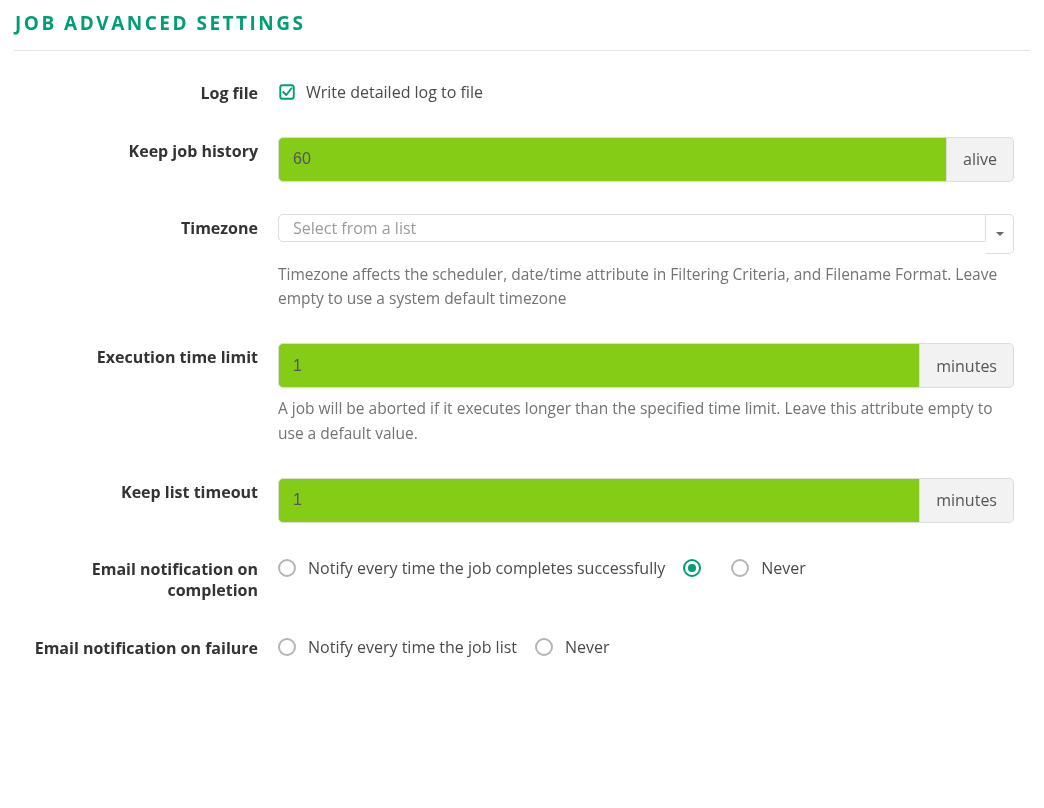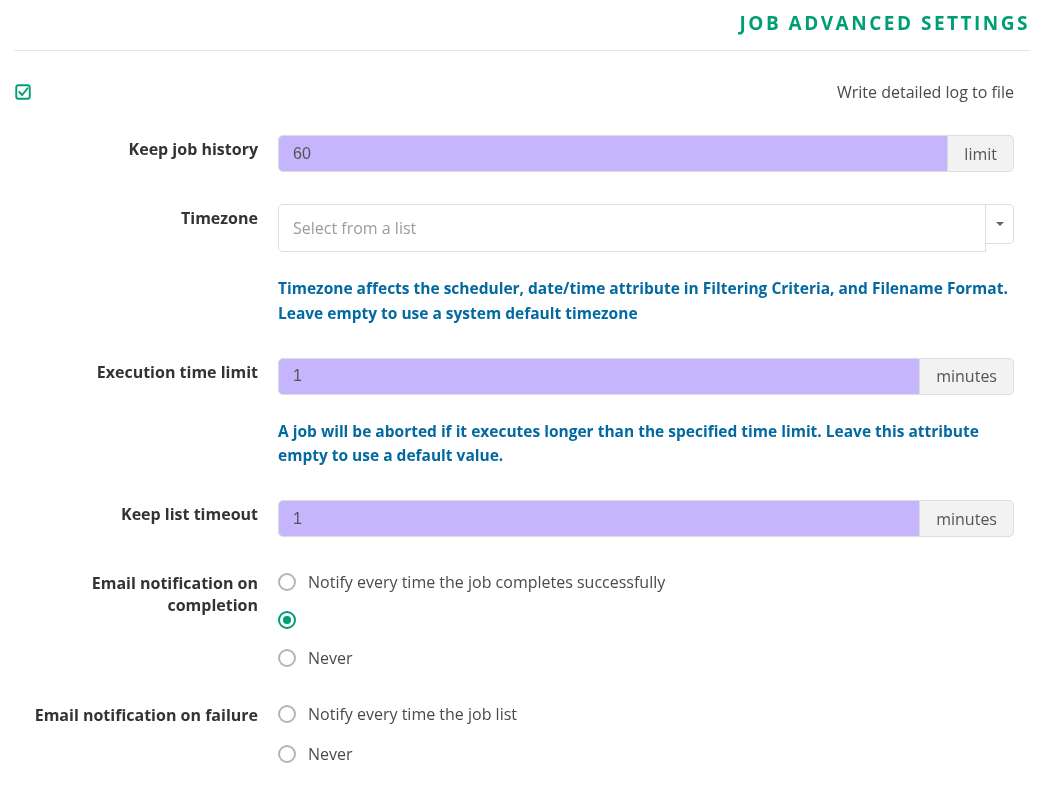--- a/index.html
+++ b/index.html
@@ -12,22 +12,21 @@
     background: #fff;
     width: 1044px;
   }
   .section-title {
     color: #009e74;
     font-size: 19px;
     font-weight: 700;
     letter-spacing: 2.5px;
     text-transform: uppercase;
     padding-bottom: 14px;
-    margin-left: 8px;
-    text-align: right;
+    margin-left: 1px;
   }
   .divider {
     border: none;
     border-top: 1px solid #e4e4e4;
     margin: 0 0 28px 0;
   }
   .form-row {
     display: flex;
     align-items: flex-start;
     margin-bottom: 32px;
@@ -48,27 +47,27 @@
     flex: 1;
     display: flex;
     flex-direction: column;
   }
   .input-group {
     display: flex;
     width: 100%;
   }
   .text-input {
     flex: 1;
-    height: 37px;
+    height: 45px;
     border: 1px solid #ddd;
     border-radius: 5px 0 0 5px;
     padding: 0 14px;
     font-size: 16px;
     color: #555;
-    background: #c4b5fd;
+    background: #84cc16;
     outline: none;
   }
   .text-input:only-child { border-radius: 5px; }
   .input-addon {
     display: flex;
     align-items: center;
     justify-content: center;
     background: #f2f2f2;
     border: 1px solid #ddd;
     border-left: none;
@@ -77,21 +76,21 @@
     color: #555;
     font-size: 16px;
     min-width: 64px;
   }
   .select-group {
     display: flex;
     width: 100%;
   }
   .select-display {
     flex: 1;
-    height: 48px;
+    height: 28px;
     border: 1px solid #ddd;
     border-radius: 5px 0 0 5px;
     padding: 0 14px;
     display: flex;
     align-items: center;
     color: #9b9b9b;
     font-size: 16px;
     background: #fff;
   }
   .select-caret {
@@ -105,33 +104,32 @@
     align-items: center;
     justify-content: center;
   }
   .caret-down {
     width: 0; height: 0;
     border-left: 4px solid transparent;
     border-right: 4px solid transparent;
     border-top: 4px solid #666;
   }
   .help-text {
-    color: #0369a1;
+    color: #737373;
     font-size: 15.5px;
     line-height: 1.6;
-    margin-top: 24px;
-    font-weight: bold;
-  }
-  .checkbox-row { display: flex; align-items: center; padding-top: 2px; justify-content: space-between;}
+    margin-top: 8px;
+  }
+  .checkbox-row { display: flex; align-items: center; padding-top: 2px;}
   .checkbox-icon {
     width: 18px; height: 18px;
     color: #009e74;
     margin-right: 10px;
   }
-  .radio-list { display: flex; flex-direction: column; gap: 18px; padding-top: 2px;}
+  .radio-list { display: flex; flex-direction: row; gap: 18px; padding-top: 2px;}
   .radio-row { display: flex; align-items: center; }
   .radio-outer {
     width: 18px; height: 18px;
     border: 2px solid #b5b5b5;
     border-radius: 50%;
     margin-right: 12px;
     display: flex;
     align-items: center;
     justify-content: center;
     flex-shrink: 0;
@@ -145,37 +143,38 @@
   }
   .radio-label, .check-label { color: #4a4a4a; font-size: 16px; }
 </style>
 </head>
 <body>
 
 <div class="section-title">JOB ADVANCED SETTINGS</div>
 <hr class="divider">
 
 <div class="form-row">
+  <div class="form-label">Log file</div>
   <div class="form-control-wrap">
     <div class="checkbox-row">
       <svg class="checkbox-icon" viewBox="0 0 24 24" fill="none" stroke="currentColor" stroke-width="2.5" stroke-linecap="round" stroke-linejoin="round">
         <rect x="3" y="3" width="18" height="18" rx="3"></rect>
         <polyline points="7 12 11 16 18 7"></polyline>
       </svg>
       <span class="check-label">Write detailed log to file</span>
     </div>
   </div>
 </div>
 
 <div class="form-row">
   <div class="form-label">Keep job history</div>
   <div class="form-control-wrap">
     <div class="input-group">
       <input class="text-input" type="text" value="60" style="">
-      <div class="input-addon">limit</div>
+      <div class="input-addon">alive</div>
     </div>
   </div>
 </div>
 
 <div class="form-row">
   <div class="form-label">Timezone</div>
   <div class="form-control-wrap">
     <div class="select-group">
       <div class="select-display">Select from a list</div>
       <div class="select-caret">

